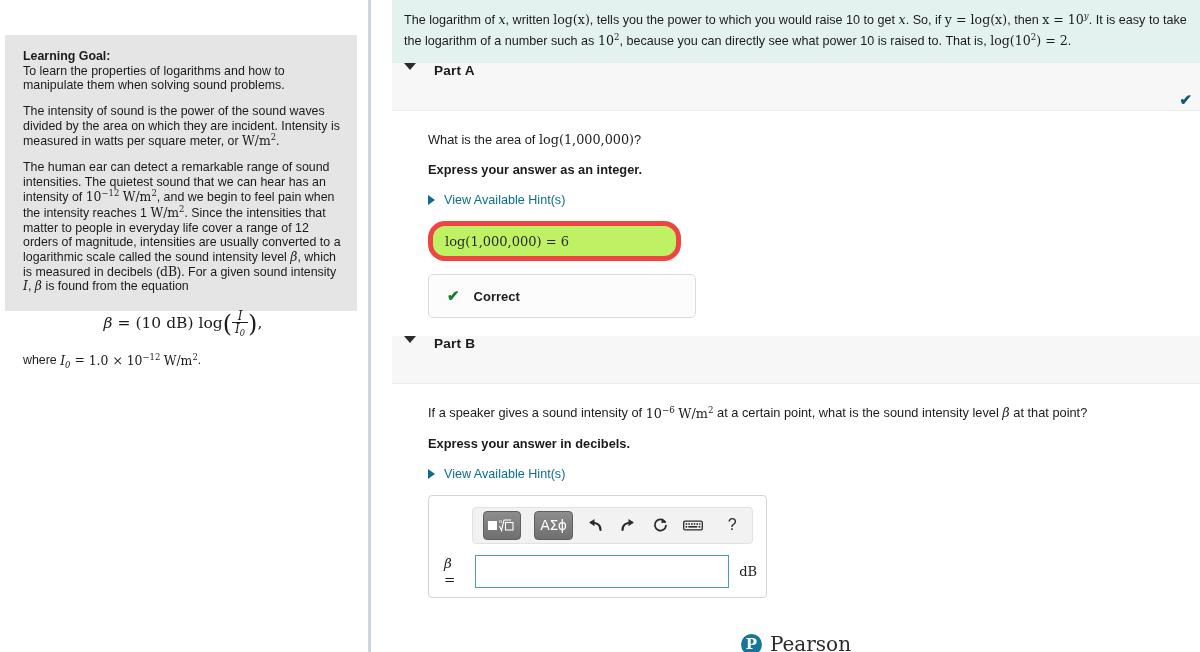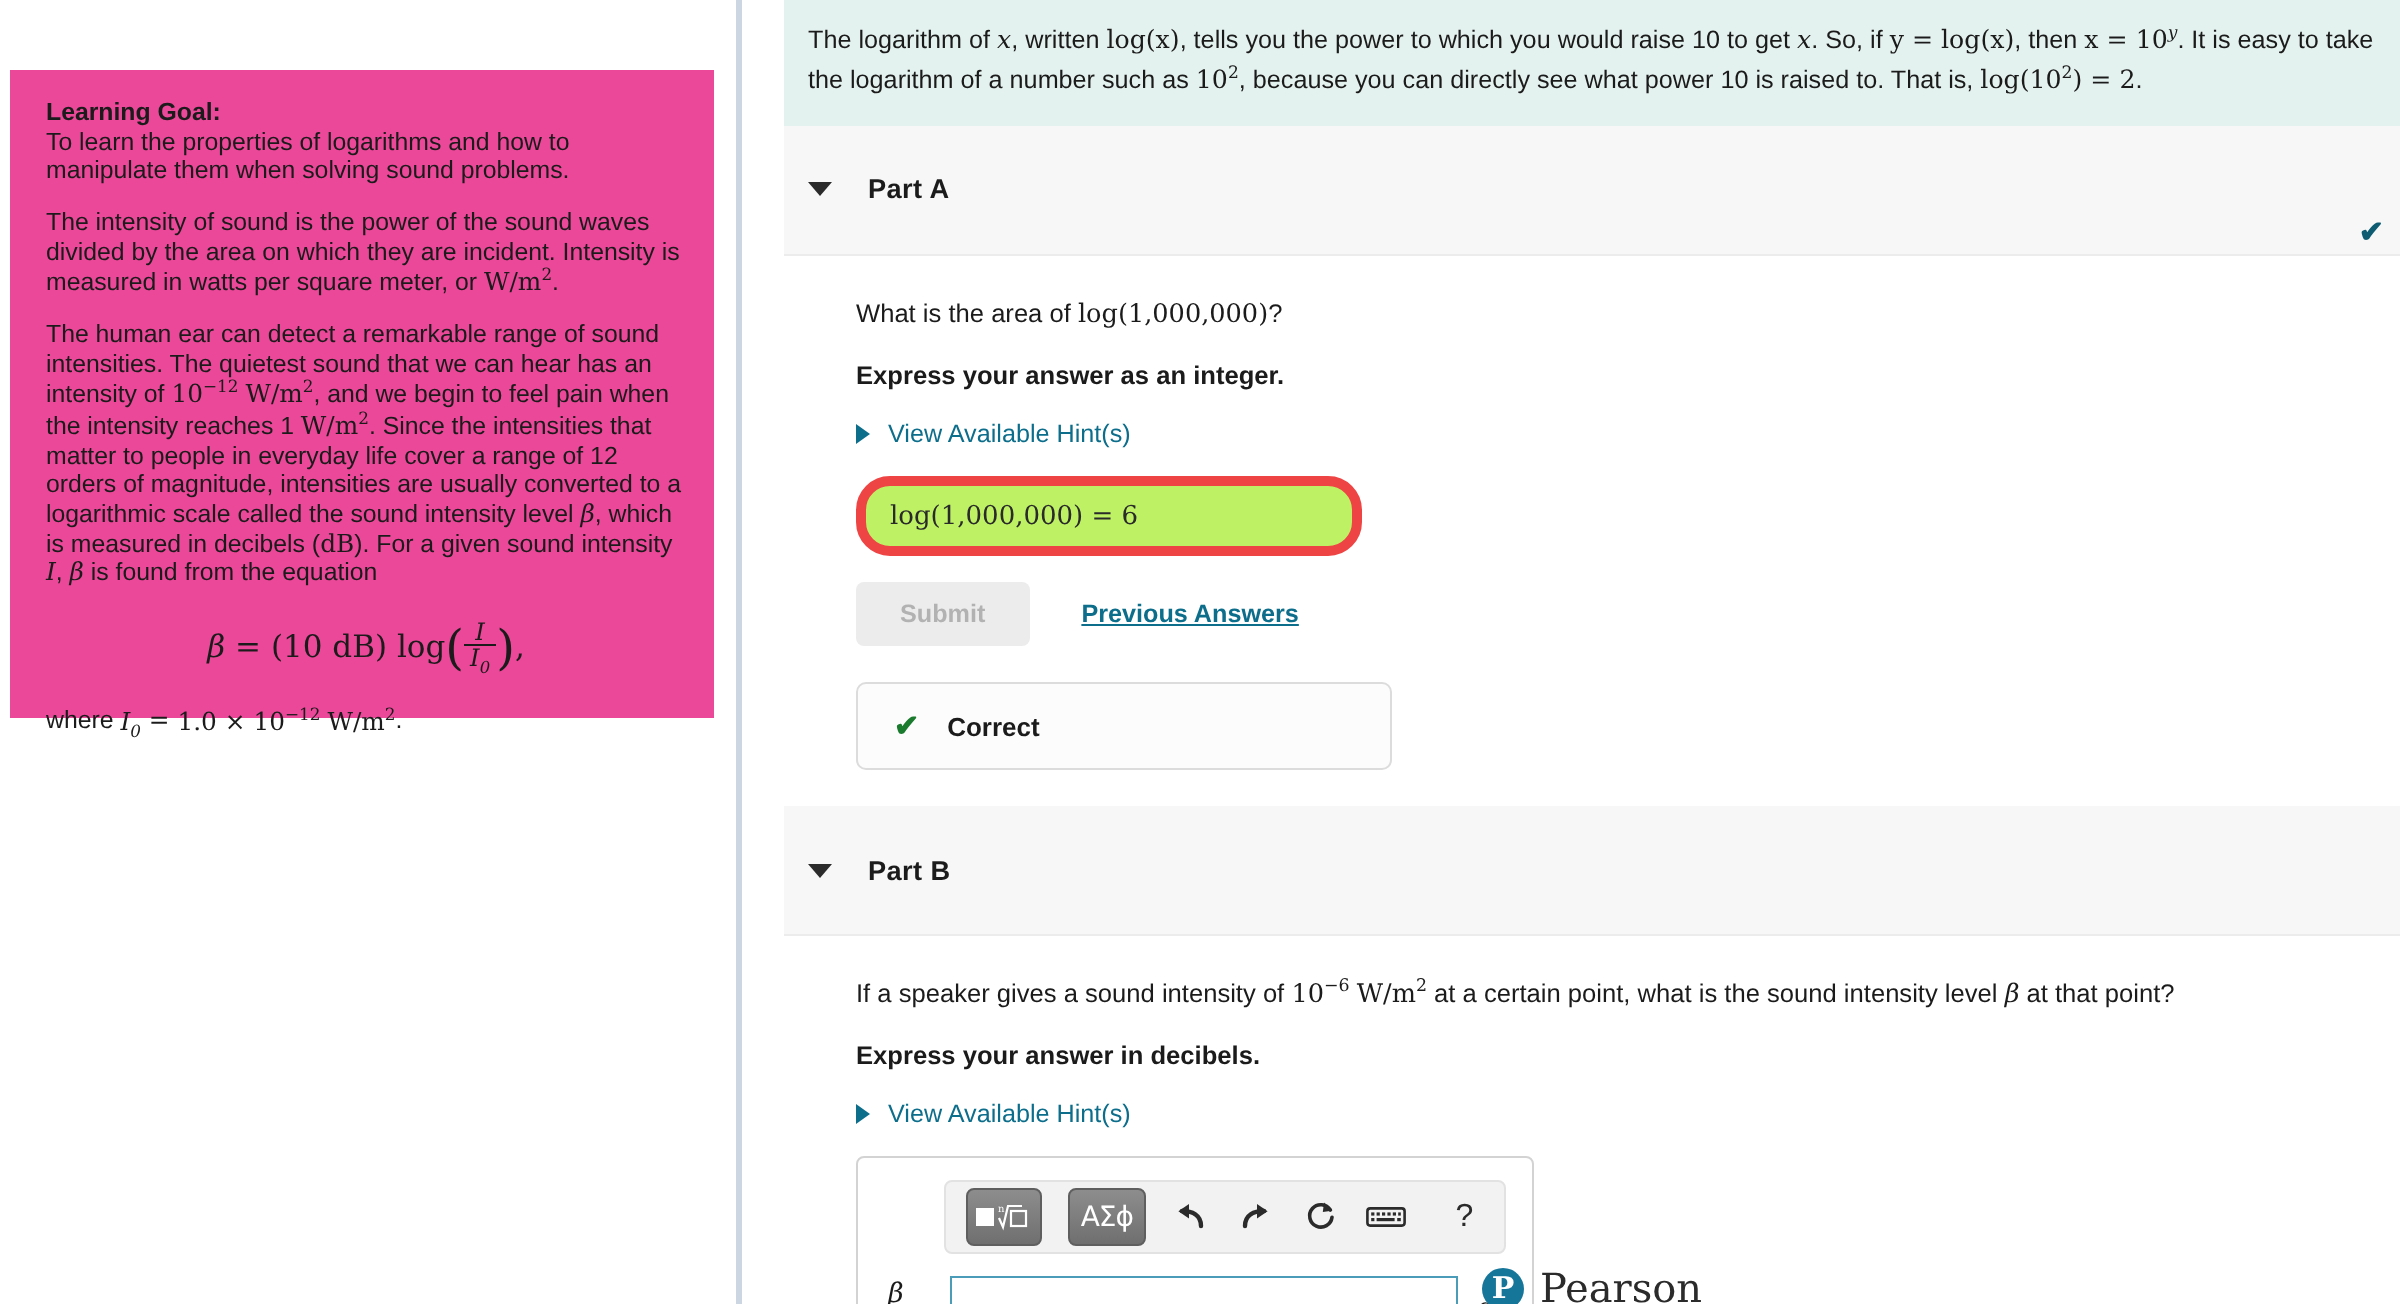--- a/index.html
+++ b/index.html
@@ -8,22 +8,22 @@
     width: 1200px; height: 652px;
     background: #ffffff;
     font-family: "Liberation Sans", sans-serif;
     overflow: hidden;
   }
   .page { position: relative; width: 1200px; height: 652px; background:#fff; }
 
   
   .left-panel {
     position: absolute; left: 5px; top: 35px;
-    width: 352px; height: 324px;
-    background: #ec4899;
+    width: 352px; height: 276px;
+    background: #e5e5e5;
     padding: 14px 14px 10px 18px;
     font-size: 12.4px;
     line-height: 1.18;
     color: #1b1b1b;
   }
   .left-panel p { margin: 0 0 11px 0; }
   .lg-title { font-weight: bold; }
   .eqn-center { text-align: center; margin: 16px 0 14px 0; }
 
   .divider-v {
@@ -43,22 +43,22 @@
     background: #e4f2ef;
     padding: 10px 12px 12px 12px;
     font-size: 12.6px;
     line-height: 1.62;
     color: #1b1b1b;
   }
 
   .part-header {
     position: relative;
     background: #f7f7f7;
-    height: 65px;
-    display: flex; align-items: center;
+    height: 48px;
+    display: flex; align-items: flex-start;
     padding-left: 12px;
     border-bottom: 1px solid #ececec;
   }
   .caret-down {
     width: 0; height: 0;
     border-left: 6px solid transparent;
     border-right: 6px solid transparent;
     border-top: 7px solid #2b2b2b;
     margin-right: 18px;
     cursor: pointer;
@@ -236,24 +236,20 @@
 
       <div class="hints-link">
         <span class="caret-right"></span>
         <span>View Available Hint(s)</span>
       </div>
 
       <div class="answer-box">
         <span class="mr">log(1,000,000) =  6</span>
       </div>
 
-      <div class="submit-row">
-        <button class="btn-submit-disabled">Submit</button>
-        <span class="prev-answers">Previous Answers</span>
-      </div>
 
       <div class="correct-box">
         <span class="check-green">✔</span>
         <span class="correct-label">Correct</span>
       </div>
     </div>
 
     <div class="part-header">
       <div class="caret-down"></div>
       <div class="part-title">Part B</div>

